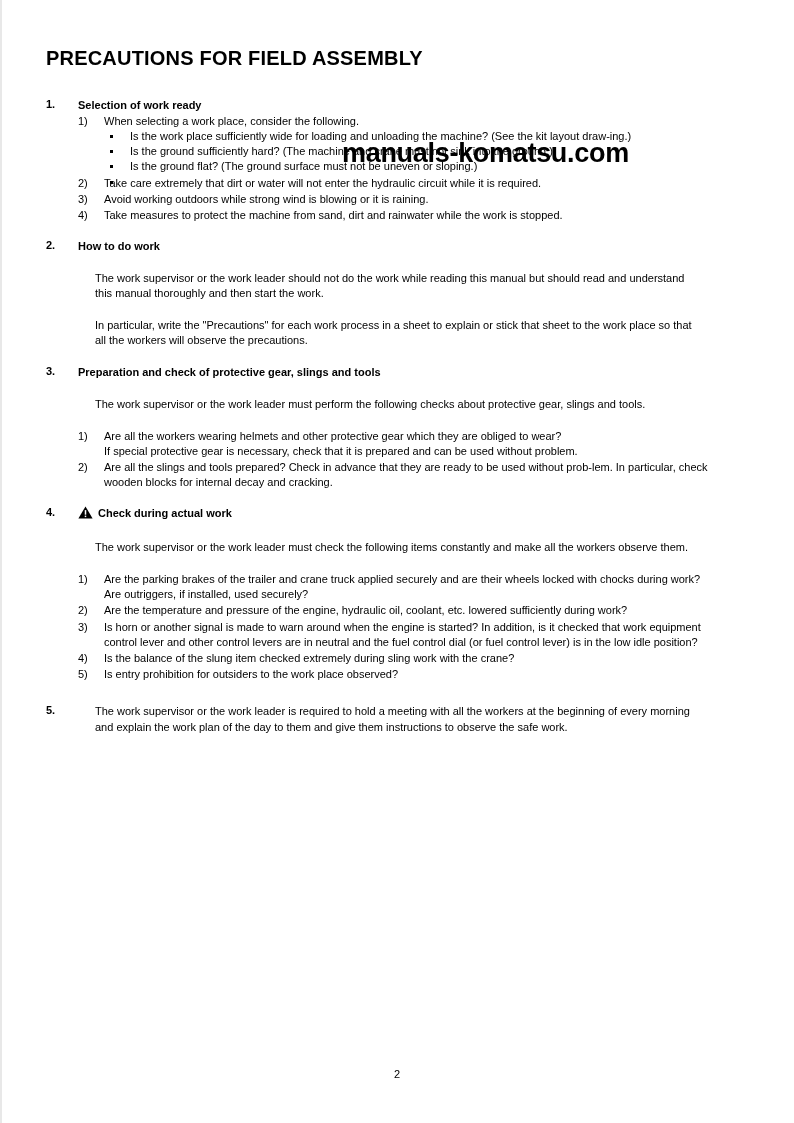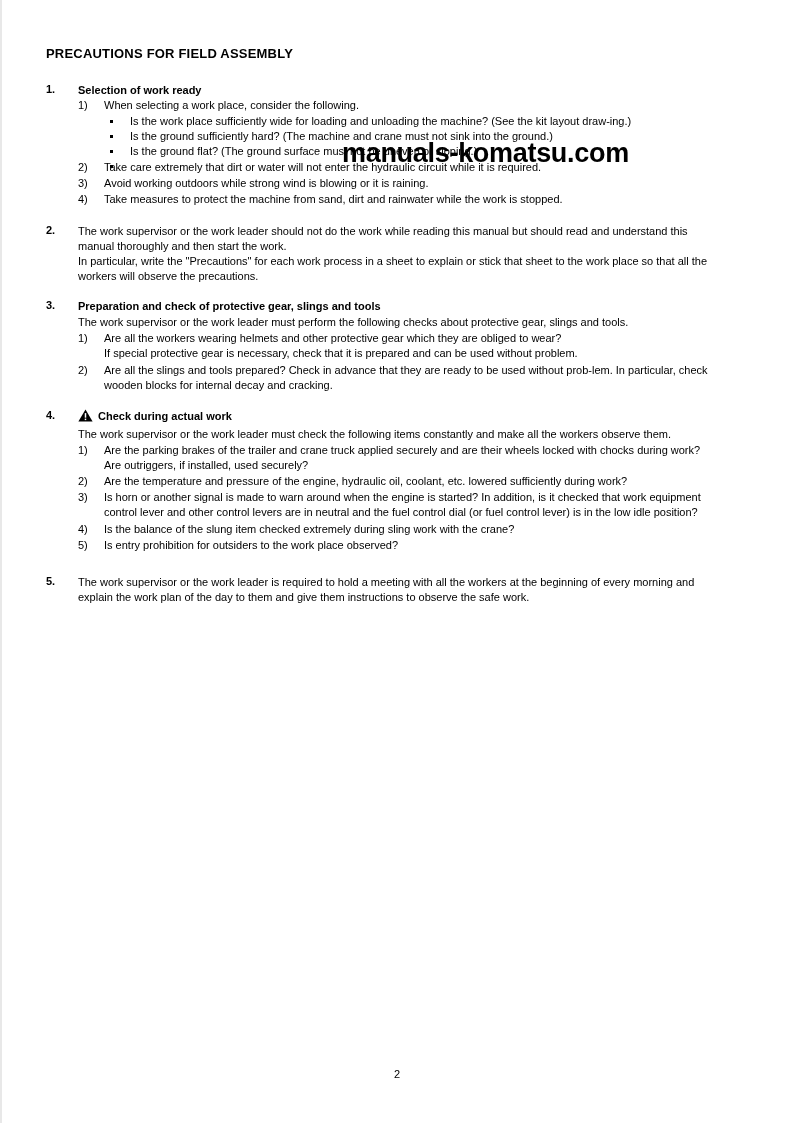--- a/index.html
+++ b/index.html
@@ -24,24 +24,24 @@
     background: #e8e8e8;
   }
   .content {
     position: absolute;
     left: 46px;
     top: 46px;
     width: 672px;
   }
 
   h1.doc-title {
-    font-size: 13px;
+    font-size: 20px;
     font-weight: bold;
     letter-spacing: 0.2px;
-    margin: 0 0 21px 0;
+    margin: 0 0 28px 0;
     line-height: 1.2;
   }
 
   
   .section {
     position: relative;
     margin-bottom: 16px;
   }
   .section-num {
     position: absolute;
@@ -61,21 +61,21 @@
     line-height: 1.35;
   }
   .section-heading .warn-wrap {
     display: inline-block;
     vertical-align: -2px;
     margin-right: 5px;
   }
   .para {
     font-size: 11px;
     line-height: 1.36;
-    margin: 0;
+    margin: 17px;
   }
   .plain-section .para {
     font-size: 11px;
     line-height: 1.4;
   }
 
   
   ol.lvl2 {
     list-style: none;
     margin: 0;
@@ -176,20 +176,21 @@
           <li><span class="mk">2)</span><span>Take care extremely that dirt or water will not enter the hydraulic circuit while it is required.</span></li>
           <li><span class="mk">3)</span><span>Avoid working outdoors while strong wind is blowing or it is raining.</span></li>
           <li><span class="mk">4)</span><span>Take measures to protect the machine from sand, dirt and rainwater while the work is stopped.</span></li>
         </ol>
       </div>
     </div>
 
     <div class="section">
       <div class="section-num">2.</div>
       <div class="section-body">
+        <div class="section-heading">How to do work</div>
         <p class="para">The work supervisor or the work leader should not do the work while reading this manual but should read and understand this manual thoroughly and then start the work.</p>
         <p class="para">In particular, write the "Precautions" for each work process in a sheet to explain or stick that sheet to the work place so that all the workers will observe the precautions.</p>
       </div>
     </div>
 
     <div class="section">
       <div class="section-num">3.</div>
       <div class="section-body">
         <div class="section-heading">Preparation and check of protective gear, slings and tools</div>
         <p class="para">The work supervisor or the work leader must perform the following checks about protective gear, slings and tools.</p>

